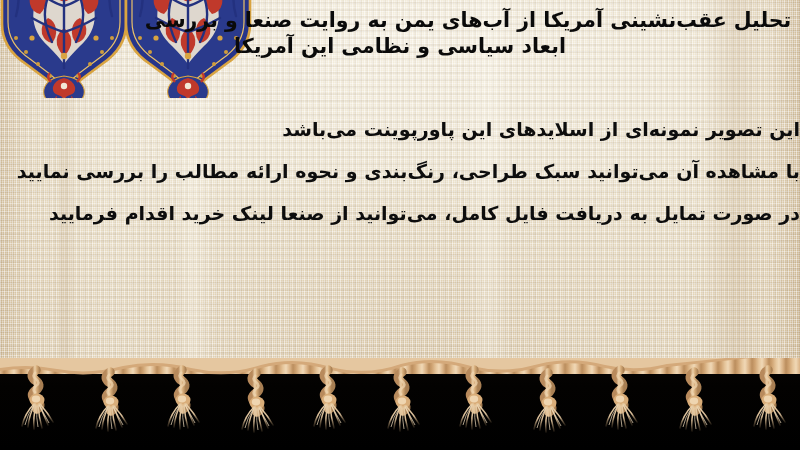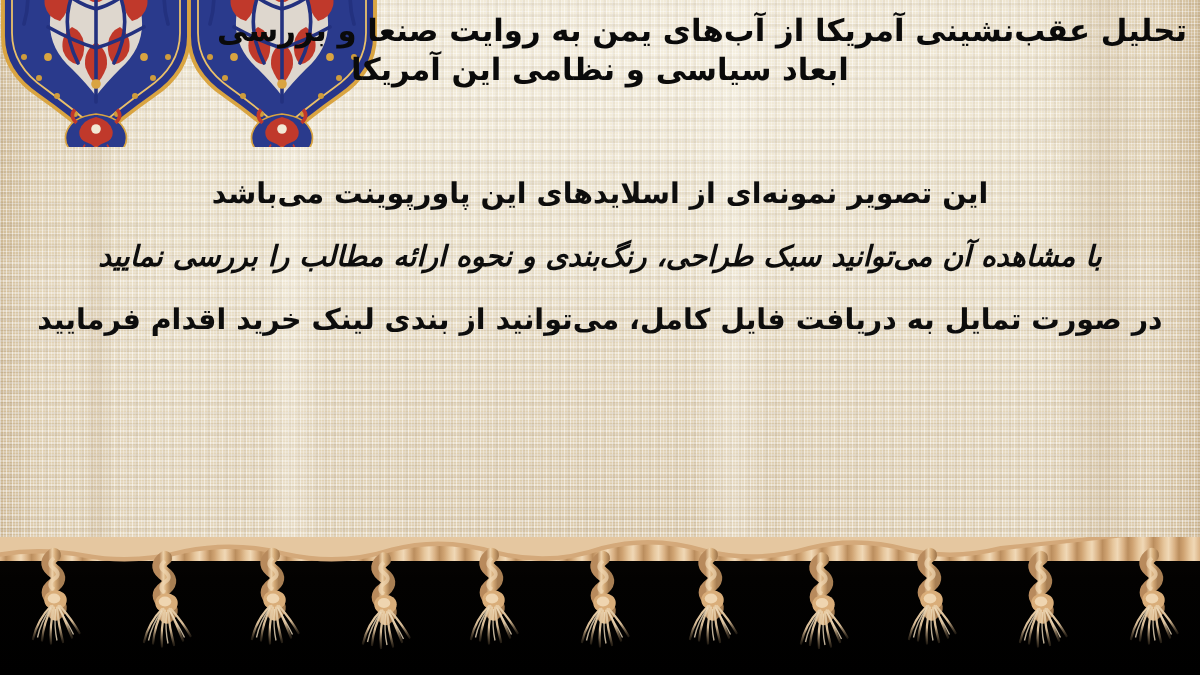--- a/index.html
+++ b/index.html
@@ -81,24 +81,24 @@
     position:absolute;width:980px;right:-2px;
     color:#0a0a0a;font-weight:700;
     font-size:20.5px;line-height:26px;letter-spacing:0px;
     white-space:nowrap;text-align:center;
   }
   .t1{top:7px;right:-158px;}
   .t2{top:33px;right:0px;width:800px;}
   .body-line{
     position:absolute;width:800px;right:0;
     color:#0d0d0d;font-weight:700;
-    font-size:19px;line-height:26px;white-space:nowrap;text-align:center;
+    font-size:19px;line-height:26px;white-space:nowrap;text-align:right;
   }
   .b1{top:116px;}
-  .b2{top:158px;font-style:italic;}
+  .b2{top:158px;}
   .b3{top:200px;}
 
   
   .ornament{position:absolute;top:-42px;}
   .orn-a{left:-2px;}
   .orn-b{left:122px;}
 
   
   .fringe{
     position:absolute;left:0;top:358px;width:800px;height:92px;
@@ -215,21 +215,21 @@
         </g>
     </svg>
   </div>
 
   <div class="text-layer">
     <div class="title-line t1">تحلیل عقب‌نشینی آمریکا از آب‌های یمن به روایت صنعا و بررسی</div>
     <div class="title-line t2">ابعاد سیاسی و نظامی این آمریکا</div>
 
     <div class="body-line b1">این تصویر نمونه‌ای از اسلایدهای این پاورپوینت می‌باشد</div>
     <div class="body-line b2">با مشاهده آن می‌توانید سبک طراحی، رنگ‌بندی و نحوه ارائه مطالب را بررسی نمایید</div>
-    <div class="body-line b3">در صورت تمایل به دریافت فایل کامل، می‌توانید از بندی لینک خرید اقدام فرمایید</div>
+    <div class="body-line b3">در صورت تمایل به دریافت فایل کامل، می‌توانید از صنعا لینک خرید اقدام فرمایید</div>
   </div>
 
   <div class="fringe">
     <div class="fringe-black"></div>
     <div class="selvedge-top"></div>
     <div class="selvedge"></div>
 
     <svg width="800" height="92" viewBox="0 0 800 92" style="position:absolute;left:0;top:0;" xmlns="http://www.w3.org/2000/svg">
       <defs>
         <linearGradient id="cord" x1="0" y1="0" x2="1" y2="0">

